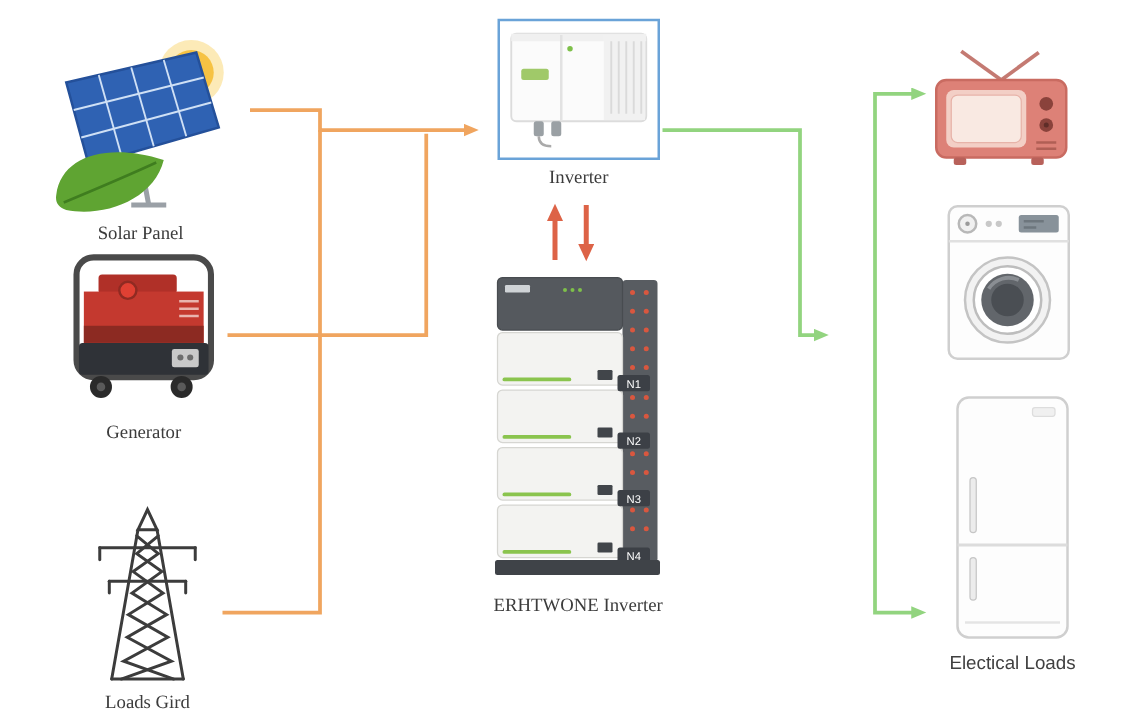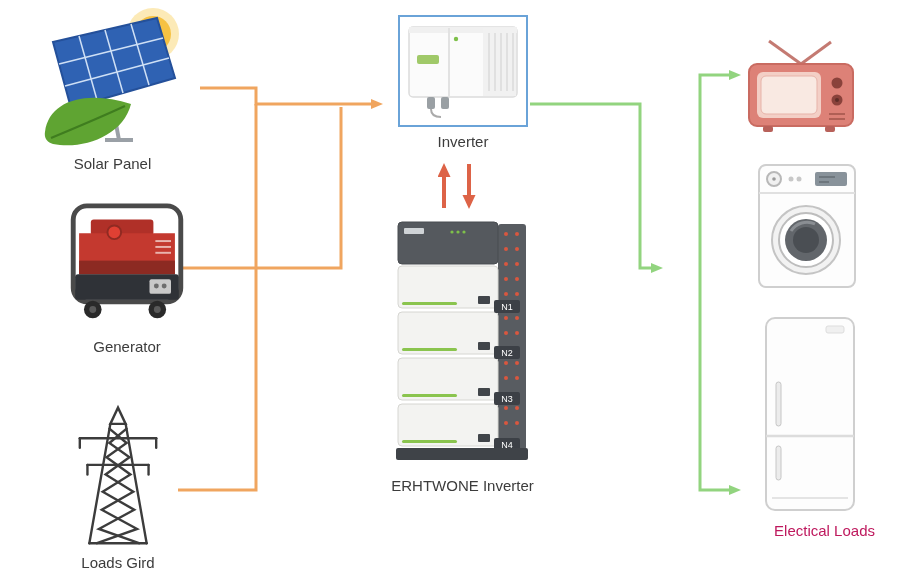--- a/index.html
+++ b/index.html
@@ -1,23 +1,23 @@
 <!DOCTYPE html>
 <html><head>
 <meta charset="utf-8">
 <style>
   * { margin: 0; padding: 0; box-sizing: border-box; }
   html, body { background: #ffffff; }
   body { font-family: "Liberation Sans", sans-serif; }
   .canvas { position: relative; width: 900px; height: 580px; background: #fff; overflow: hidden; }
   .wires { position: absolute; left: 0; top: 0; z-index: 1; }
   .node { position: absolute; z-index: 2; display: flex; flex-direction: column; align-items: center; }
-  .node .label { font-size: 15px; color: #3c3c3c; margin-top: 6px; text-align: center; white-space: nowrap; }
+  .node .label { font-size: 15px; color: #3c3c3c; margin-top: 6px; text-align: center; white-space: nowrap; font-family: Liberation Serif, serif; }
   .inverter-box { border: 2px solid #6aa3d8; background: #fff; padding: 2px; }
-  .loads-label { position: absolute; z-index: 2; font-size: 15px; color: #be185d; text-align: right; }
+  .loads-label { position: absolute; z-index: 2; font-size: 15px; color: #404040; text-align: center; }
   svg text { font-family: "Liberation Sans", sans-serif; }
 </style>
 </head>
 <body>
 
 <div class="canvas">
 
   <svg class="wires" width="900" height="580" viewBox="0 0 900 580">
     <defs>
       <marker id="mOrange" markerUnits="userSpaceOnUse" markerWidth="14" markerHeight="12" refX="1" refY="5" orient="auto">
@@ -42,21 +42,21 @@
       <path d="M700,268 V75 H730" marker-end="url(#mGreen)"></path>
       <path d="M700,268 V490 H730" marker-end="url(#mGreen)"></path>
     </g>
 
     <g fill="none" stroke="#dd6347" stroke-width="4">
       <path d="M444,208 V176" marker-end="url(#mRed)"></path>
       <path d="M469,164 V196" marker-end="url(#mRed)"></path>
     </g>
   </svg>
 
-  <figure class="node" style="left:35px; top:4px;">
+  <figure class="node" style="left:35px; top:28px;">
     <svg width="155" height="145" viewBox="0 0 155 145">
       <circle cx="118" cy="30" r="26" fill="#f9d66f" opacity="0.5"></circle>
       <circle cx="118" cy="30" r="18" fill="#f6c243"></circle>
       <g>
         <polygon points="18,38 122,14 140,74 36,104" fill="#2f62b3" stroke="#24509a" stroke-width="2"></polygon>
         <g stroke="#cfe0f5" stroke-width="1.5">
           <line x1="24" y1="60" x2="128" y2="34"></line>
           <line x1="30" y1="82" x2="134" y2="54"></line>
           <line x1="44" y1="32" x2="62" y2="96"></line>
           <line x1="70" y1="26" x2="88" y2="89"></line>
@@ -68,21 +68,21 @@
         <line x1="70" y1="136" x2="98" y2="136"></line>
       </g>
       <g>
         <path d="M10,128 C14,96 52,86 96,100 C88,132 48,146 18,140 C12,138 9,134 10,128 Z" fill="#5fa432"></path>
         <path d="M16,134 C40,124 64,114 90,102" stroke="#3f7d1f" stroke-width="2" fill="none"></path>
       </g>
     </svg>
     <figcaption class="label">Solar Panel</figcaption>
   </figure>
 
-  <figure class="node" style="left:62px; top:200px;">
+  <figure class="node" style="left:50px; top:200px;">
     <svg width="130" height="132" viewBox="0 0 130 135">
       <rect x="10" y="6" width="110" height="98" rx="14" fill="none" stroke="#4a4a4a" stroke-width="5"></rect>
       <g>
         <rect x="28" y="20" width="64" height="16" rx="3" fill="#b03028"></rect>
         <rect x="16" y="34" width="98" height="42" fill="#c4392f"></rect>
         <rect x="16" y="62" width="98" height="14" fill="#8c2a22"></rect>
         <circle cx="52" cy="33" r="7" fill="#e04033" stroke="#902a22" stroke-width="2"></circle>
         <g stroke="#e9b4ae" stroke-width="2">
           <line x1="94" y1="42" x2="110" y2="42"></line>
           <line x1="94" y1="48" x2="110" y2="48"></line>

